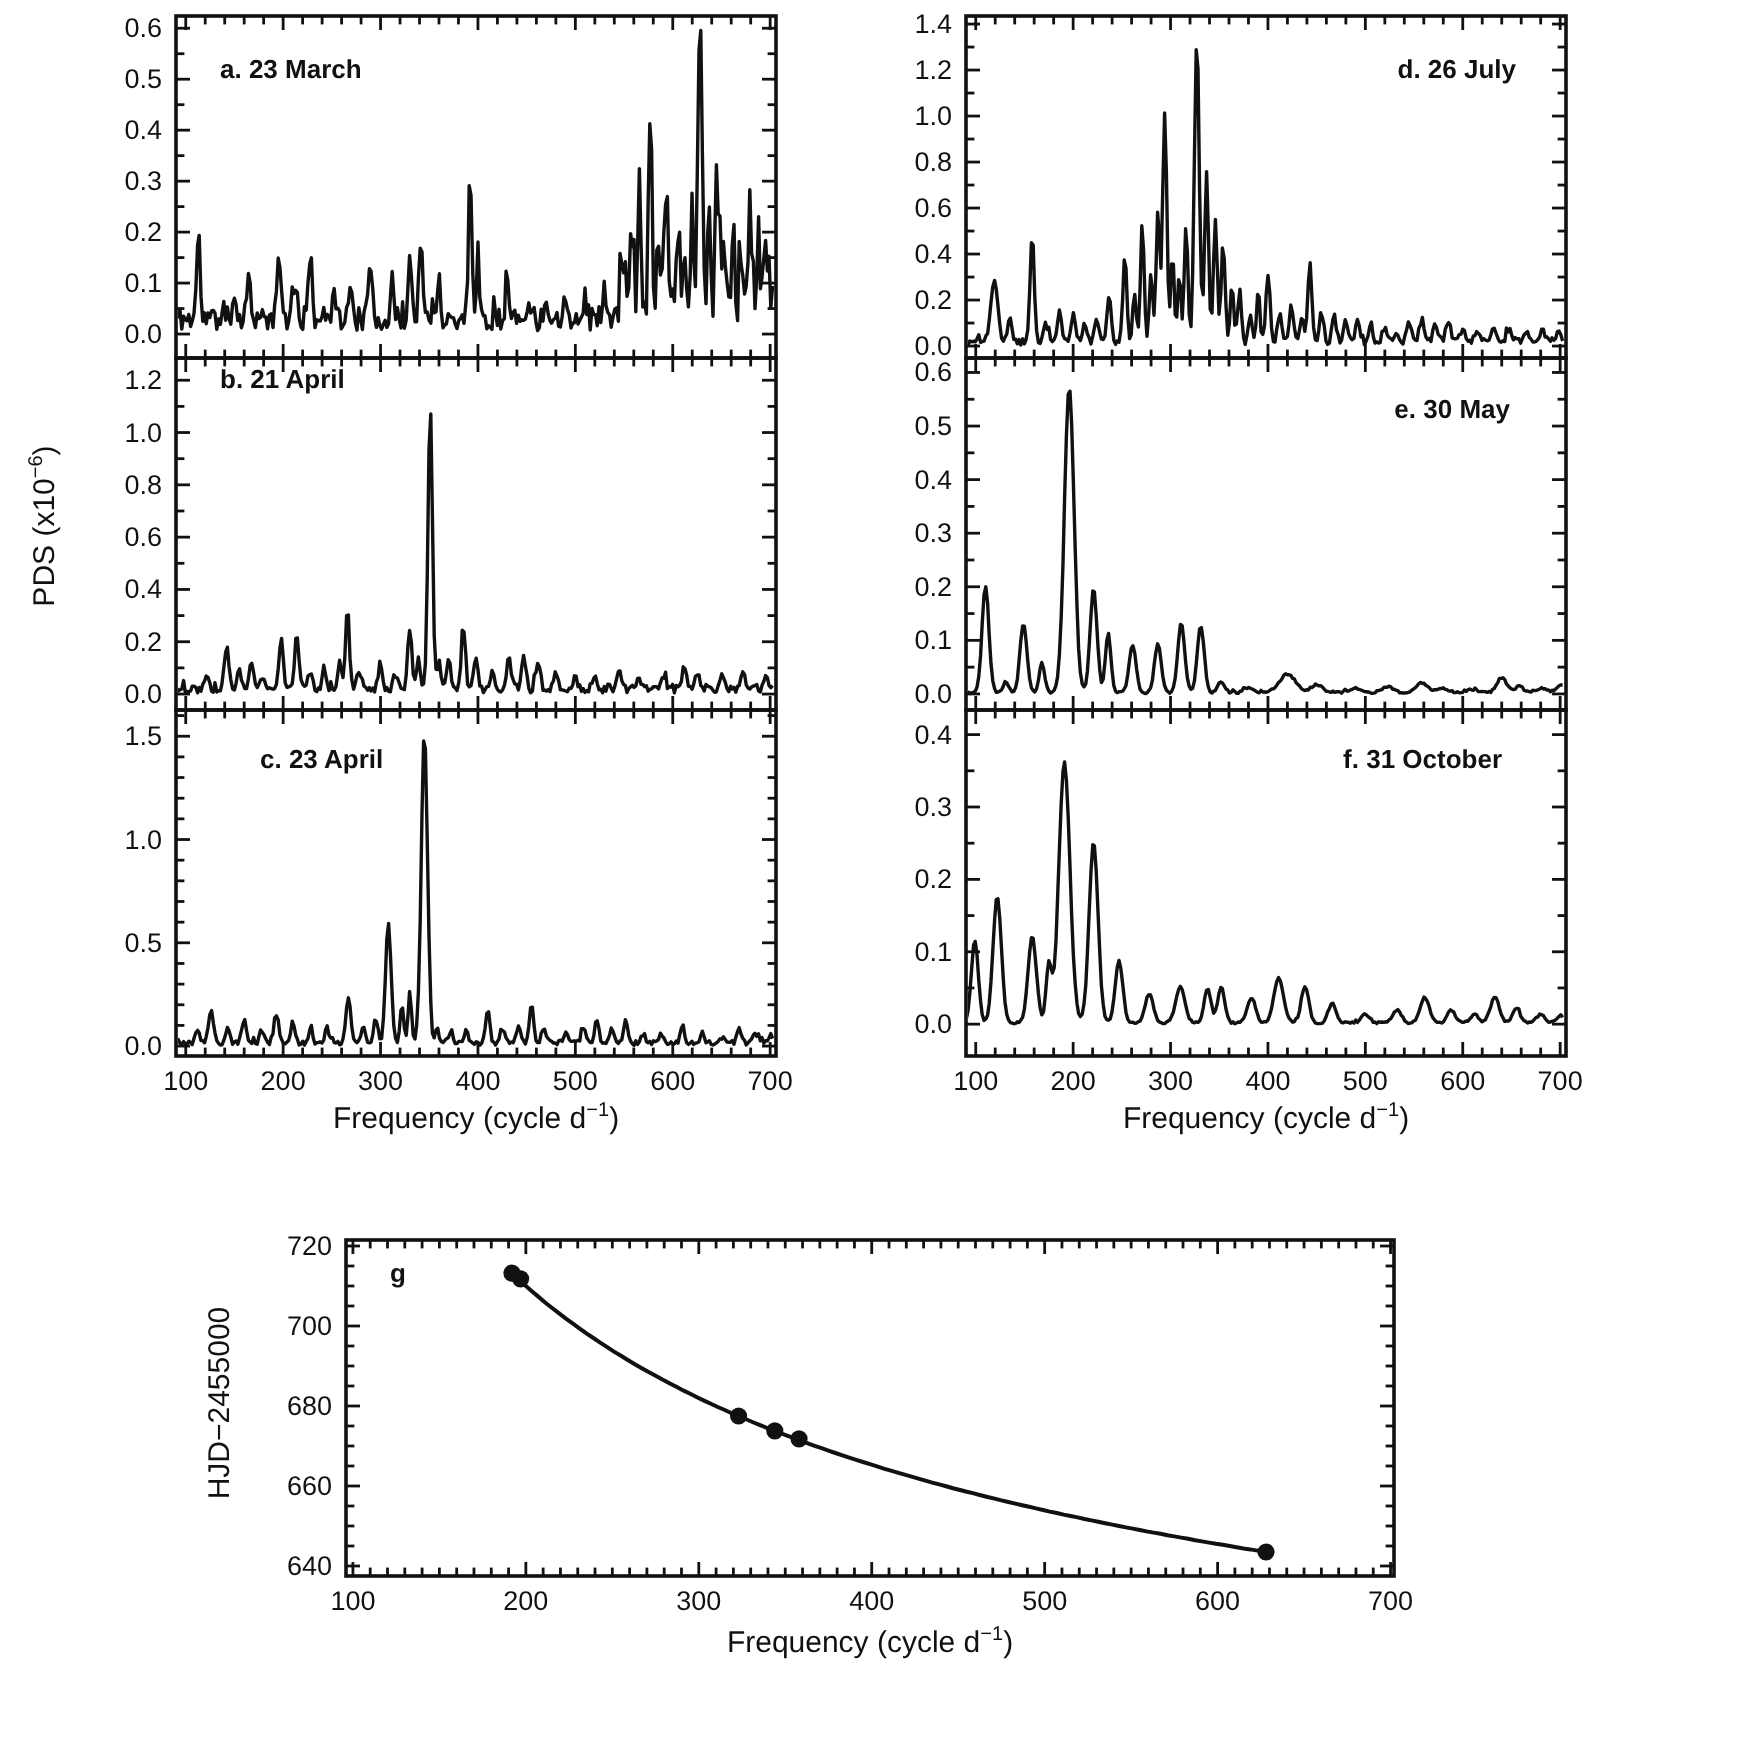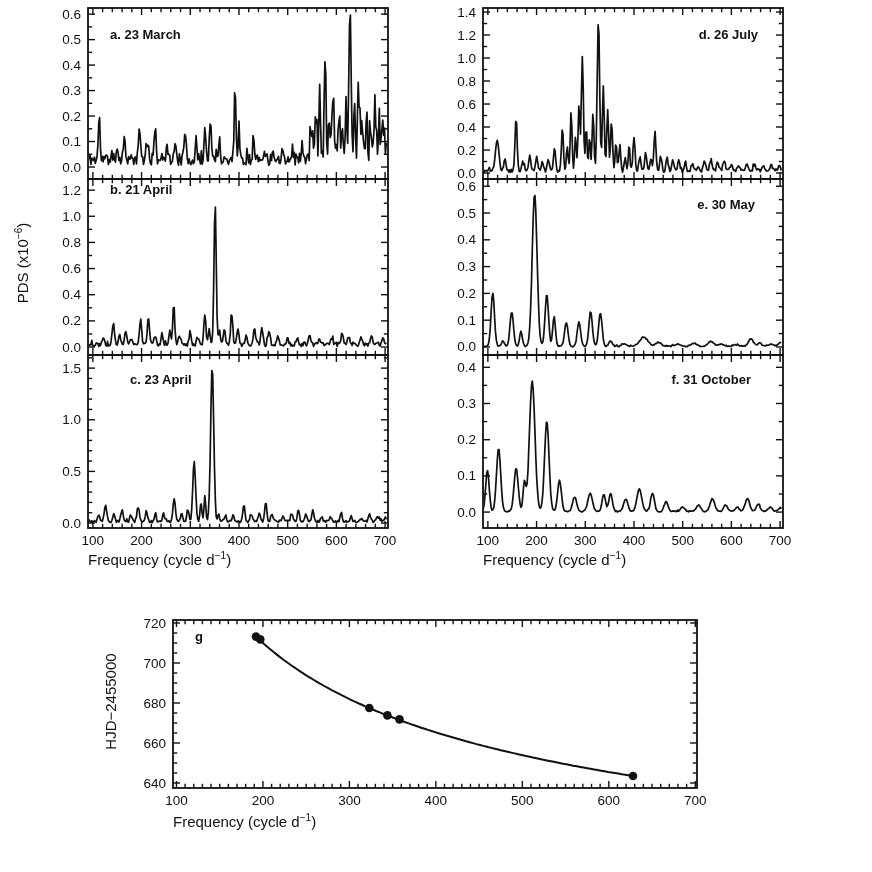--- a/index.html
+++ b/index.html
@@ -1,20 +1,20 @@
 <!DOCTYPE html>
 <html><head>
 <meta charset="utf-8">
 <style>
   html,body{margin:0;padding:0;background:#ffffff;}
   #figure{position:relative;width:872px;height:872px;background:#ffffff;overflow:hidden;
           font-family:"Liberation Sans", sans-serif;color:#111;}
   #canvas{position:absolute;left:0;top:0;}
   .panel-letter{position:absolute;font-size:13px;font-weight:bold;white-space:nowrap;}
-  .axis-title{position:absolute;font-size:15px;text-align:left;white-space:nowrap;}
+  .axis-title{position:absolute;font-size:15px;text-align:center;white-space:nowrap;}
   .vlabel{position:absolute;font-size:15px;text-align:center;white-space:nowrap;
           transform:rotate(-90deg);}
   .sup{font-size:10px;vertical-align:6px;letter-spacing:0;}
   svg text{font-family:"Liberation Sans", sans-serif;fill:#111;}
 </style>
 </head>
 <body>
 
 <div id="figure">
   <svg id="canvas" width="872" height="872">

